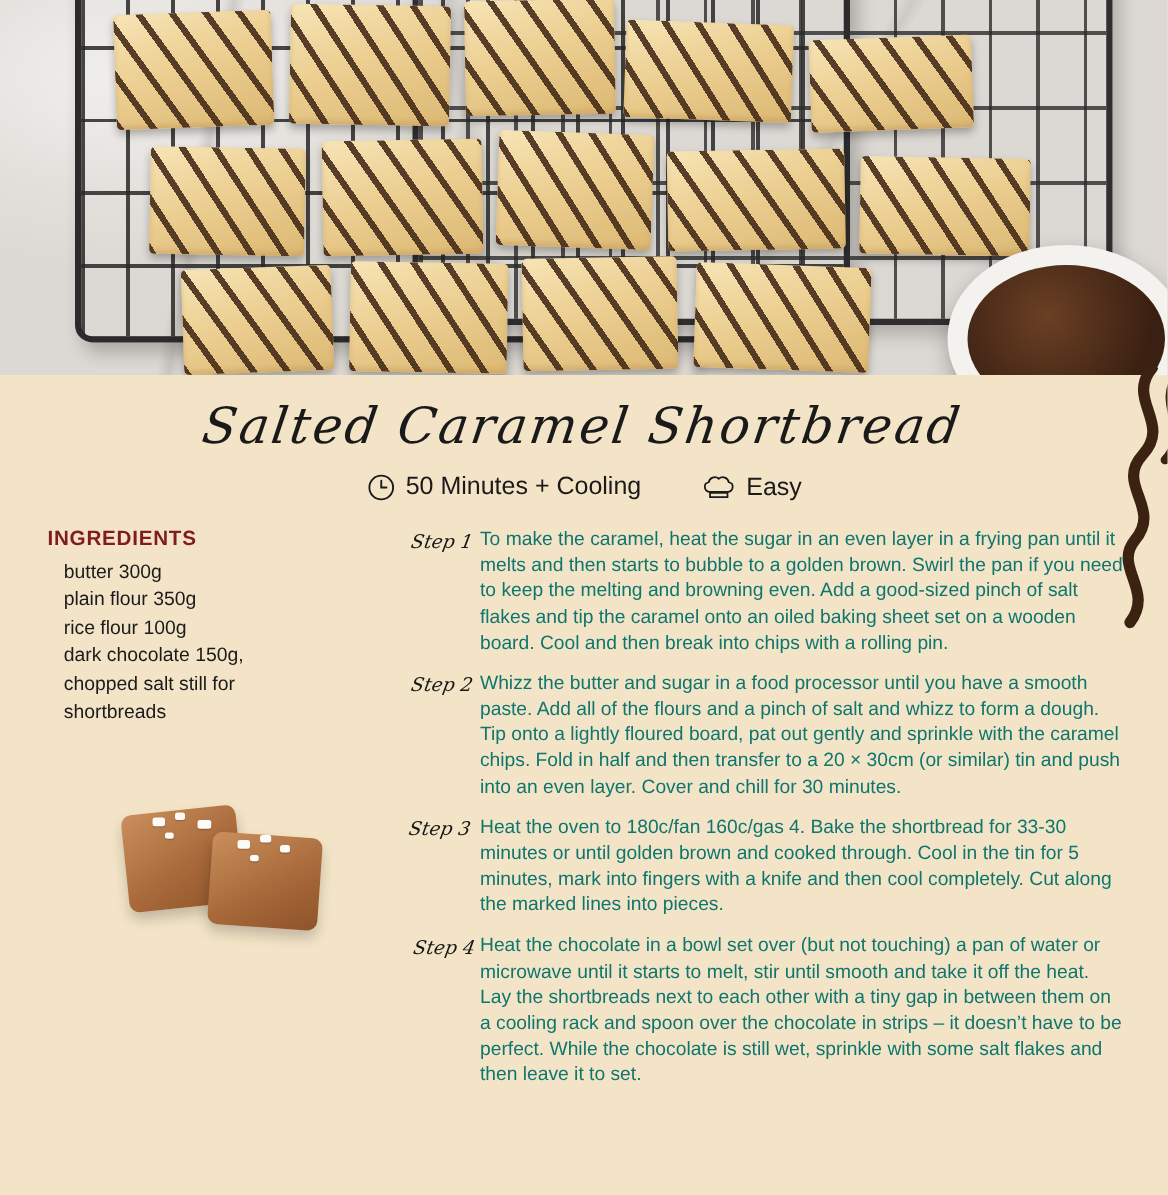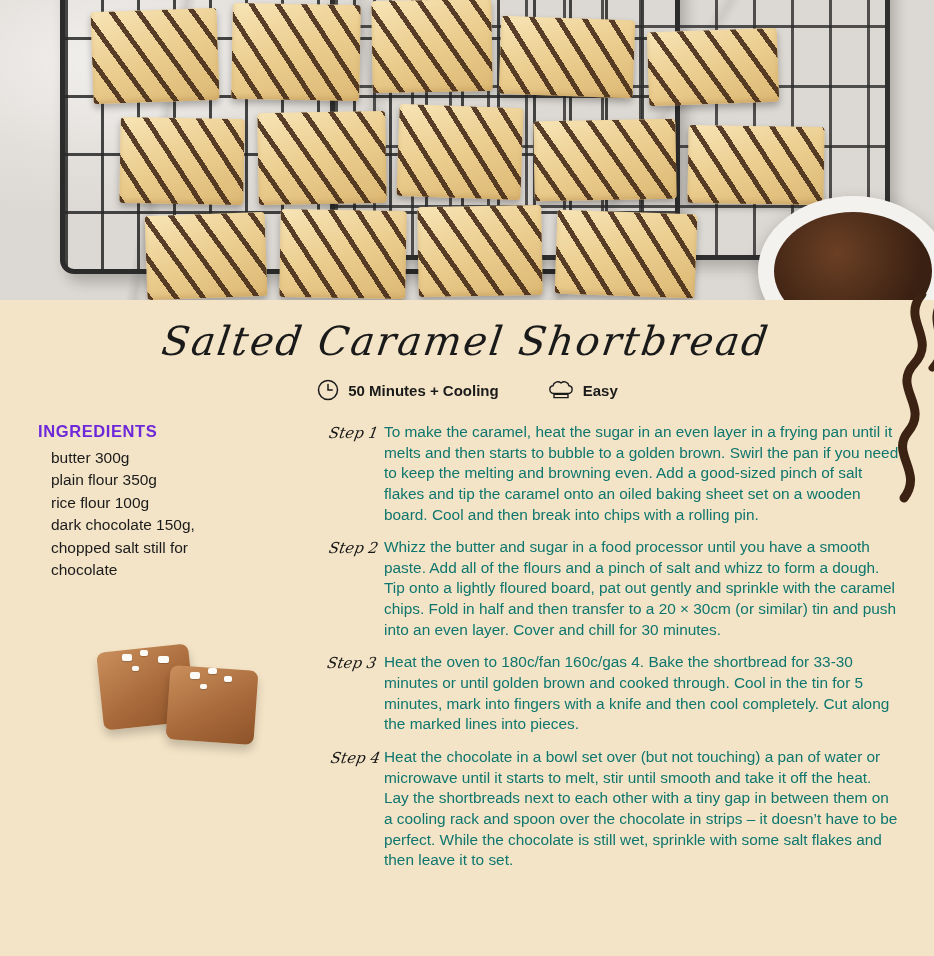--- a/index.html
+++ b/index.html
@@ -123,40 +123,39 @@
   }
   .meta {
     display: flex;
     justify-content: center;
     align-items: center;
     gap: 48px;
     margin-top: 14px;
   }
   .meta-item {
     display: flex;
-    align-items: center;
     gap: 8px;
-    font-size: 15px;
-    font-weight: bold;
+    font-size: 20px;
+    font-weight: normal;
     color: #1a1a1a;
   }
 
   .columns {
     display: flex;
     margin-top: 20px;
     padding: 0 34px 0 38px;
   }
   .col-left { width: 270px; flex: none; }
   .col-right { flex: 1; padding-left: 14px; }
 
   .sec-head {
     font-size: 16.5px;
     font-weight: bold;
     letter-spacing: .6px;
-    color: #6d28d9;
+    color: #7f1d1d;
     margin: 0 0 6px 0;
   }
   .ing-list {
     list-style: none;
     margin: 0 0 0 0;
     padding: 0;
   }
   .ing-list li {
     font-size: 15.5px;
     line-height: 1.45;
@@ -272,21 +271,21 @@
   <div class="columns">
 
     <div class="col-left">
       <h2 class="sec-head">INGREDIENTS</h2>
       <ul class="ing-list">
         <li>butter 300g</li>
         <li>plain flour 350g</li>
         <li>rice flour 100g</li>
         <li>dark chocolate 150g,</li>
         <li>chopped salt still for</li>
-        <li>chocolate</li>
+        <li>shortbreads</li>
       </ul>
 
 
       <div class="candy">
         <div class="cube c1"></div>
         <div class="cube c2"></div>
         <div class="salt" style="left:26px; top:16px; width:10px; height:7px;"></div>
         <div class="salt" style="left:44px; top:12px; width:8px;  height:6px;"></div>
         <div class="salt" style="left:62px; top:18px; width:11px; height:7px;"></div>
         <div class="salt" style="left:36px; top:28px; width:7px;  height:5px;"></div>

